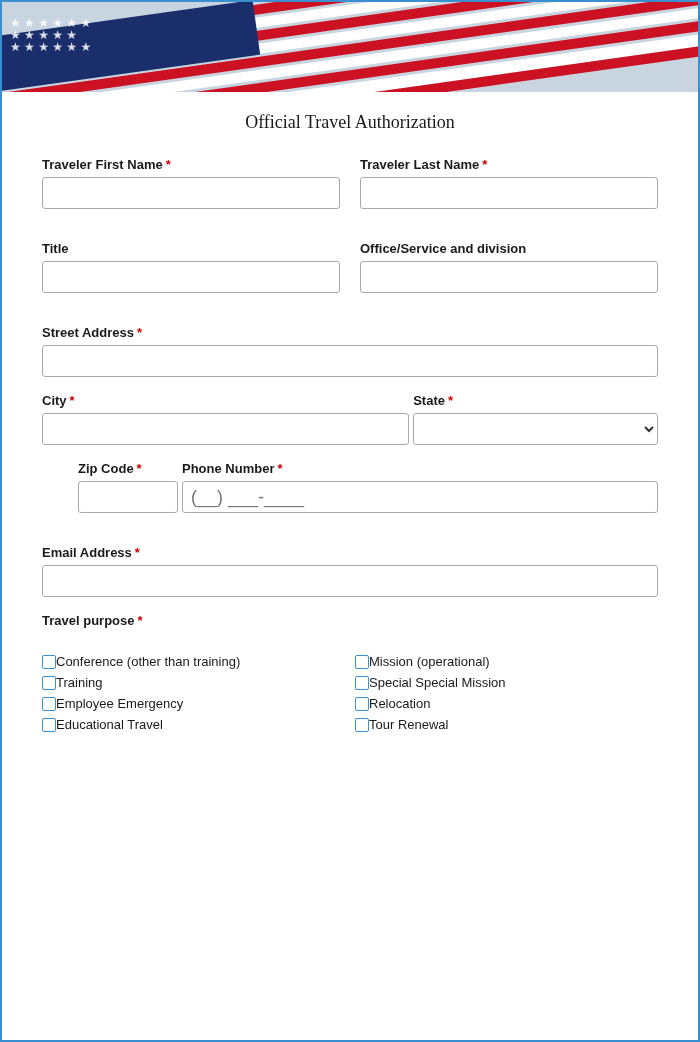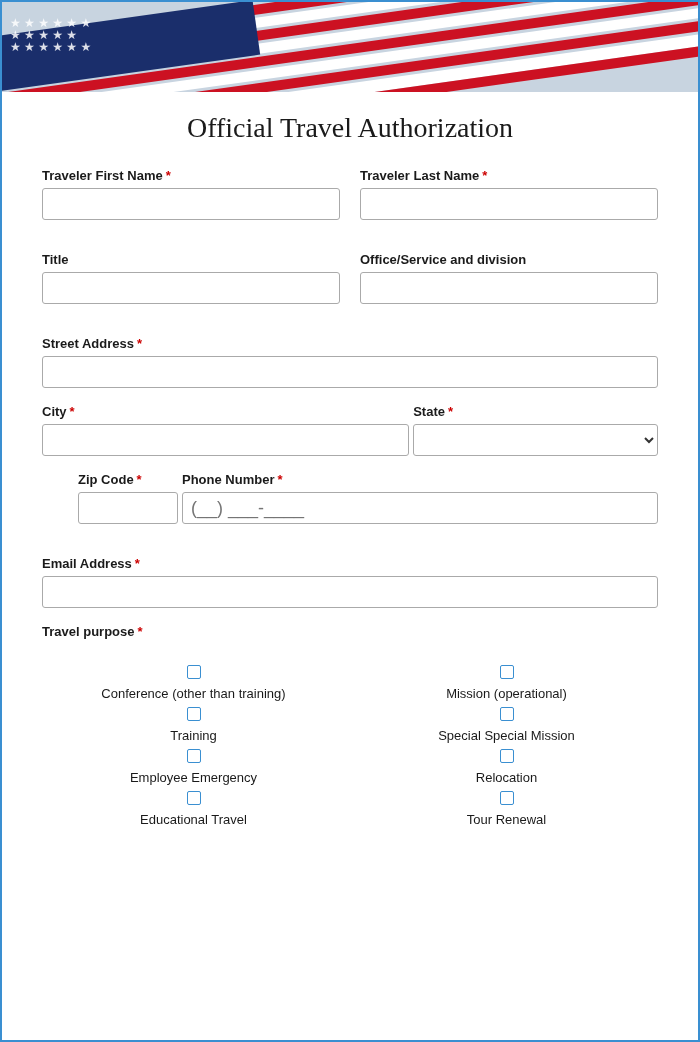--- a/index.html
+++ b/index.html
@@ -35,21 +35,21 @@
       width: 100%;
       height: 100%;
     }
 
     .form-container {
       padding: 20px 40px 30px 40px;
     }
 
     .form-title {
       text-align: center;
-      font-size: 28px;
+      font-size: 18px;
       font-weight: normal;
       color: #1a1a1a;
       margin-bottom: 24px;
       font-family: Georgia, serif;
     }
 
     .form-row {
       display: flex;
       gap: 20px;
       margin-bottom: 16px;
@@ -123,24 +123,23 @@
 
     .checkbox-grid {
       display: grid;
       grid-template-columns: 1fr 1fr;
       gap: 6px 10px;
     }
 
     .checkbox-item {
       display: flex;
       align-items: center;
-      gap: 7px;
+      gap: 0;
       font-size: 13px;
       color: #1a1a1a;
-      flex-direction: column;
     }
 
     .checkbox-item input[type="checkbox"] {
       width: 14px;
       height: 14px;
       border: 1px solid #3a8fd1;
       appearance: none;
       -webkit-appearance: none;
       border-radius: 2px;
       background: #fff;

